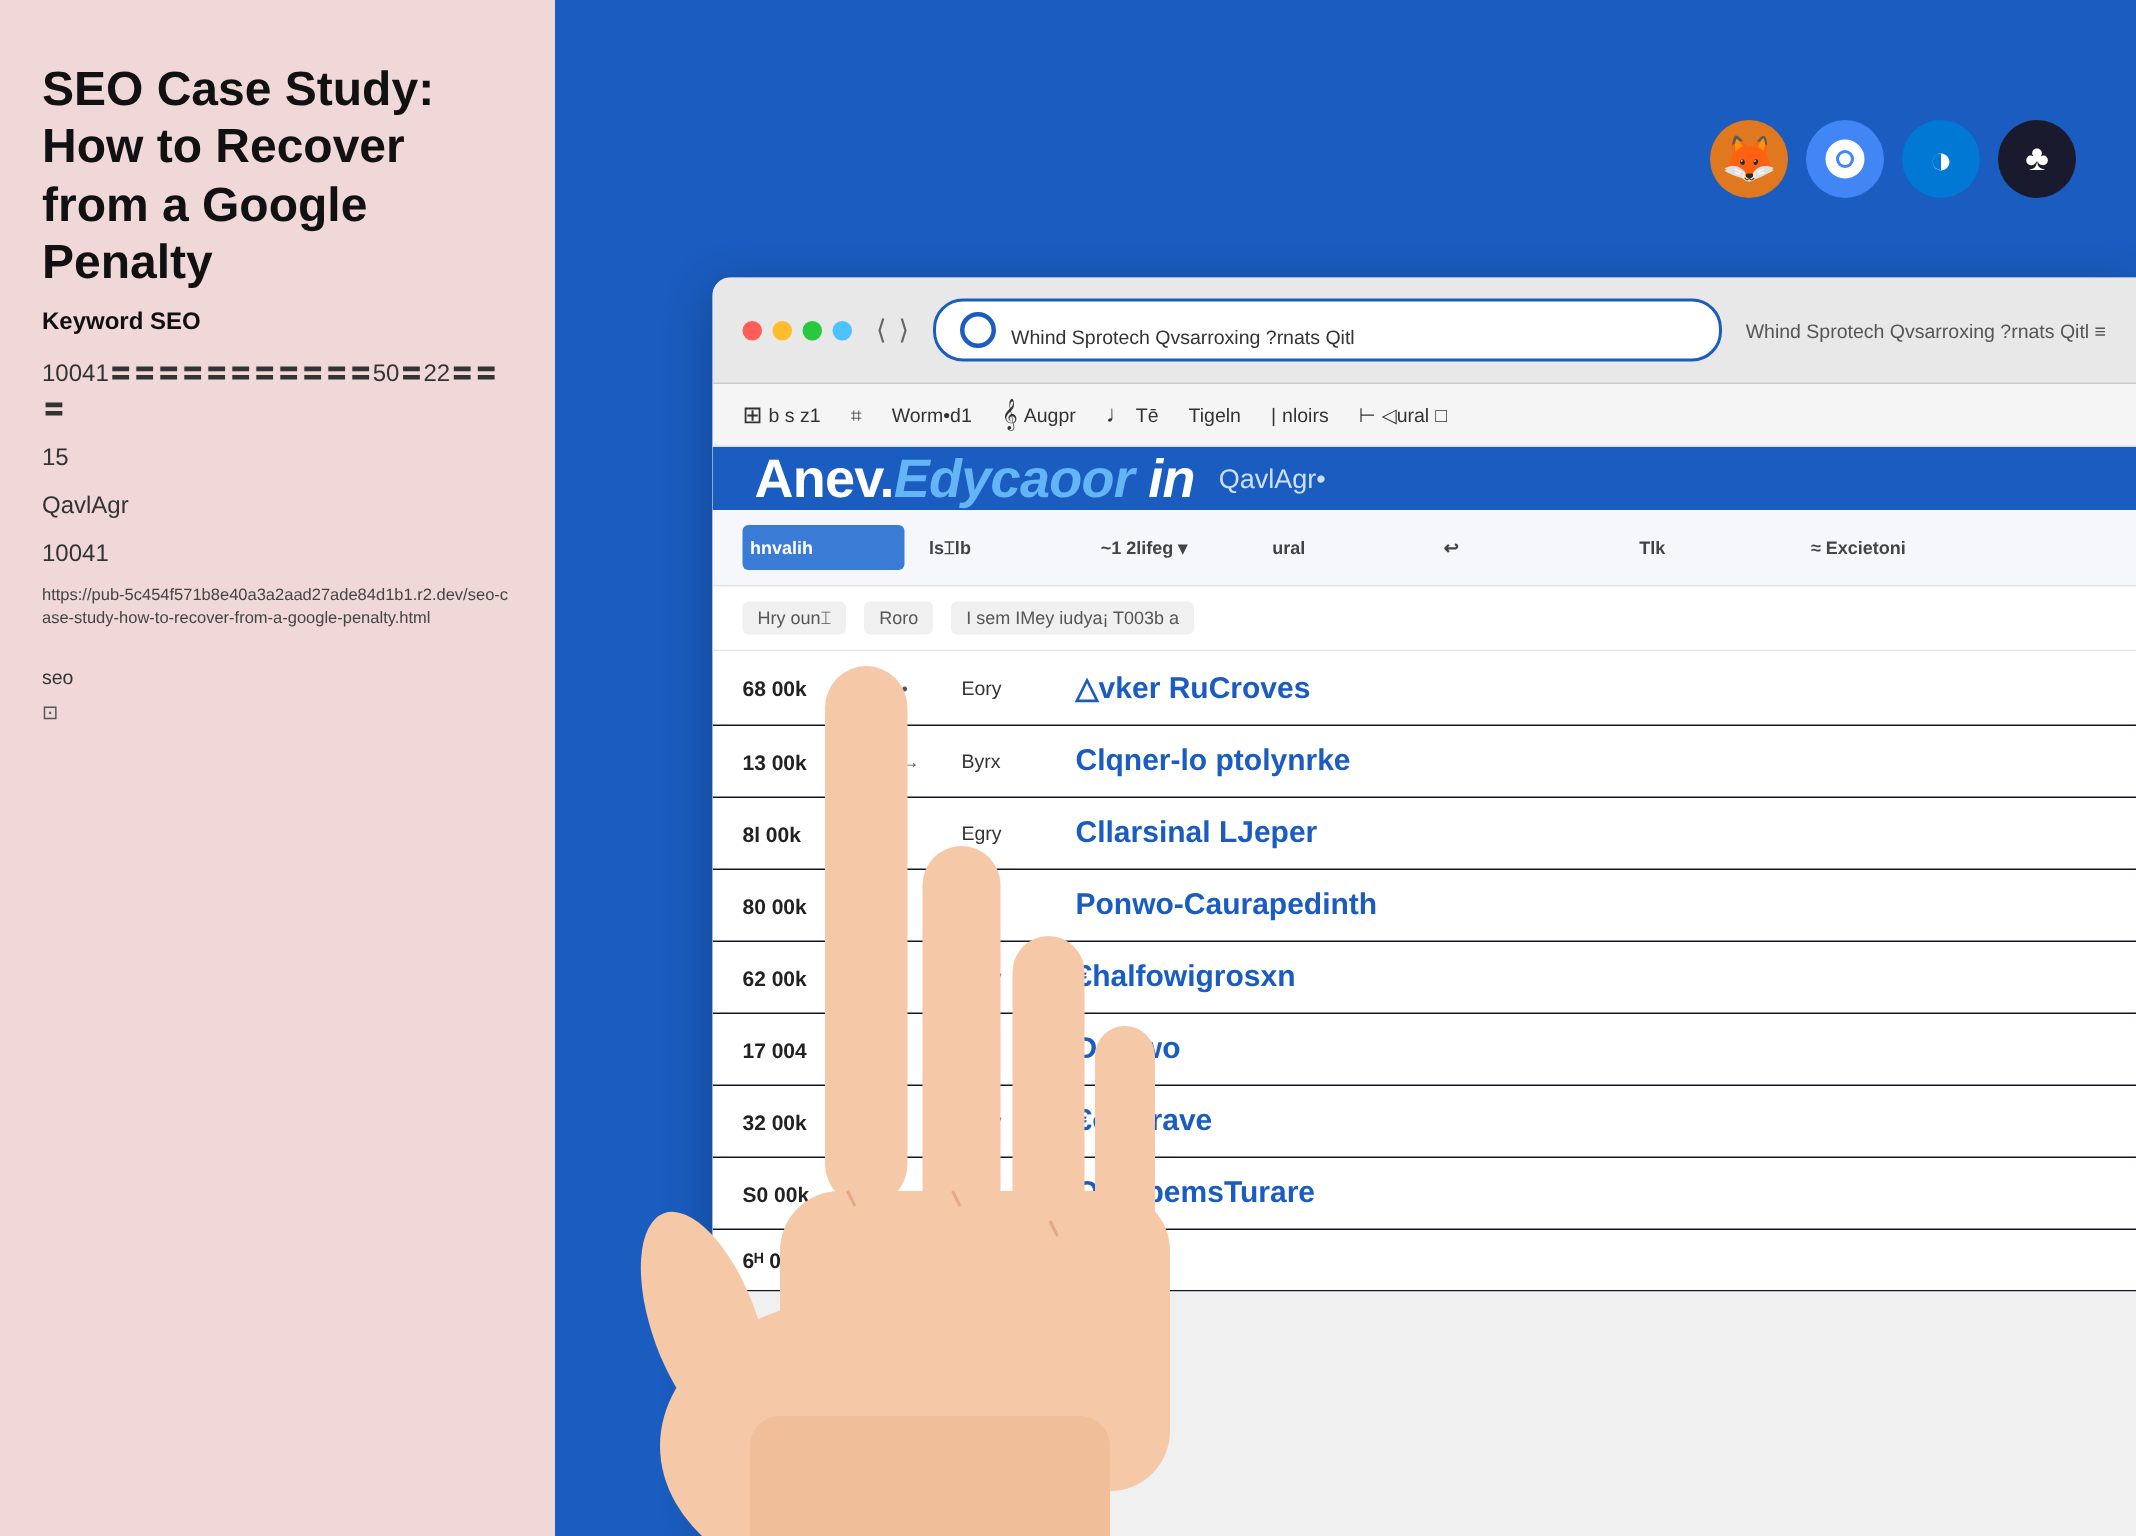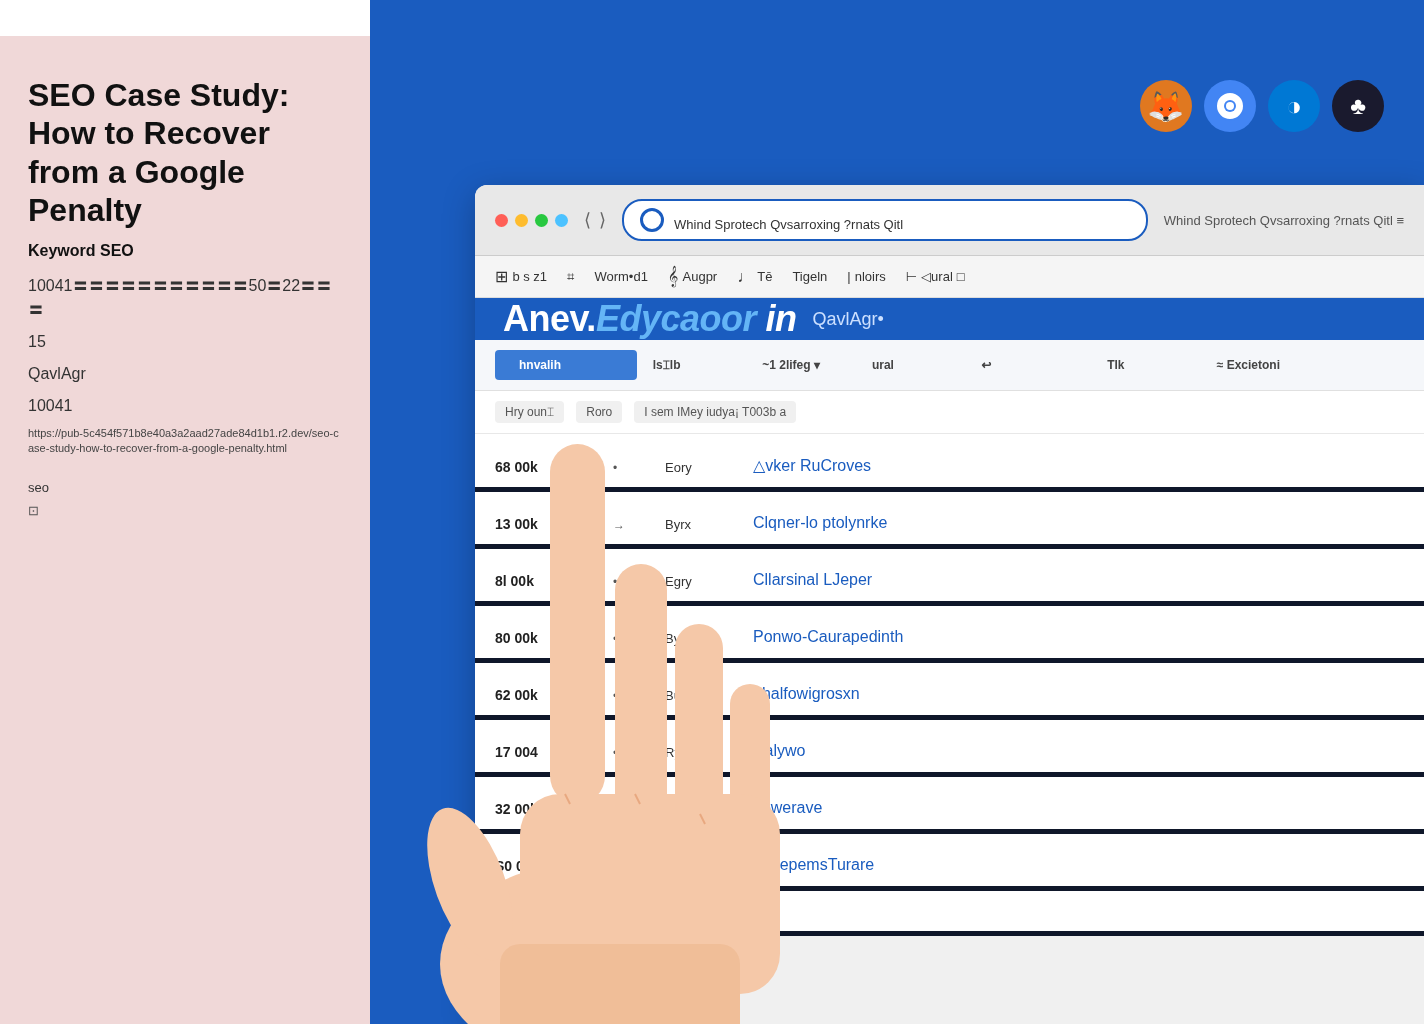--- a/index.html
+++ b/index.html
@@ -16,21 +16,20 @@
     .left-panel {
       width: 370px;
       min-width: 370px;
       background-color: #f0d8d8;
       padding: 40px 28px;
       display: flex;
       flex-direction: column;
       gap: 8px;
       position: relative;
       z-index: 2;
-      margin-top: 36px;
     }
 
     .left-panel .title {
       font-size: 32px;
       font-weight: 700;
       color: #111;
       line-height: 1.2;
       margin-bottom: 4px;
     }
 
@@ -262,24 +261,24 @@
     .filter-item {
       font-size: 12px;
       color: #555;
       background: #f0f0f0;
       padding: 4px 10px;
       border-radius: 4px;
     }
 
     .table-data-row {
       display: flex;
-      align-items: flex-end;
+      align-items: center;
       padding: 12px 20px;
-      border-bottom: 5px solid #0f172a;
-      gap: 28px;
+      border-bottom: 1px solid #0f172a;
+      gap: 16px;
     }
 
     .cell-value {
       font-size: 14px;
       color: #222;
       font-weight: 600;
       flex: 0 0 90px;
     }
 
     .cell-arrow {
@@ -288,25 +287,24 @@
       flex: 0 0 24px;
     }
 
     .cell-tag {
       font-size: 13px;
       color: #333;
       flex: 0 0 60px;
     }
 
     .cell-name {
-      font-size: 16px;
+      font-size: 20px;
       color: #1a5cbf;
       flex: 1;
-      font-weight: 400;
-      margin-top: 10px;
+      font-weight: 700;
     }
 
     
     .hand-overlay {
       position: absolute;
       bottom: 0;
       left: 0;
       width: 420px;
       height: 680px;
       z-index: 10;
@@ -415,21 +413,21 @@
       <div class="page-header">
         <span class="page-header-title">
           <span style="color:white;">Anev.</span><span style="color:#64b5f6;font-style:italic;">Edycaoor</span> <span style="color:white;font-style:italic;">in</span>
         </span>
         <span class="page-header-subtitle">QavlAgr•</span>
       </div>
 
       <div class="table-container">
 
         <div class="table-header-row">
-          <div class="table-header-cell" style="background:#3a7bd5;color:white;padding:8px 24px;border-radius:4px;font-weight:600;">hnvalih</div>
+          <div class="table-header-cell" style="background:#3a7bd5;color:white;padding:8px 5px;border-radius:4px;font-weight:600;">hnvalih</div>
           <div class="table-header-cell">ls⌶lb</div>
           <div class="table-header-cell">~1 2lifeg ▾</div>
           <div class="table-header-cell">ural</div>
           <div class="table-header-cell narrow">↩</div>
           <div class="table-header-cell narrow"></div>
           <div class="table-header-cell">Tlk</div>
           <div class="table-header-cell wide">≈ Excietoni</div>
         </div>
 
         <div class="filter-row">

